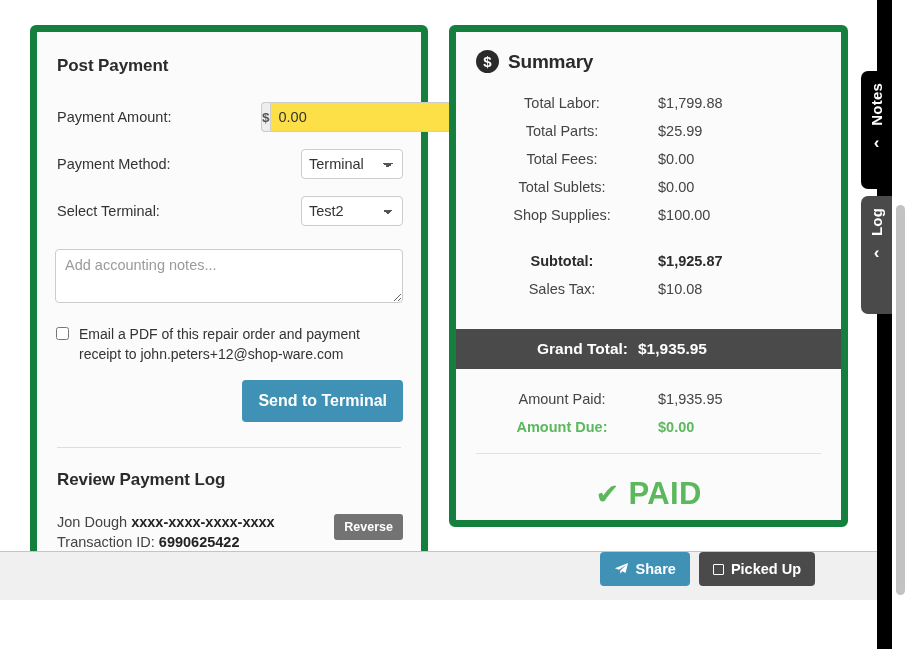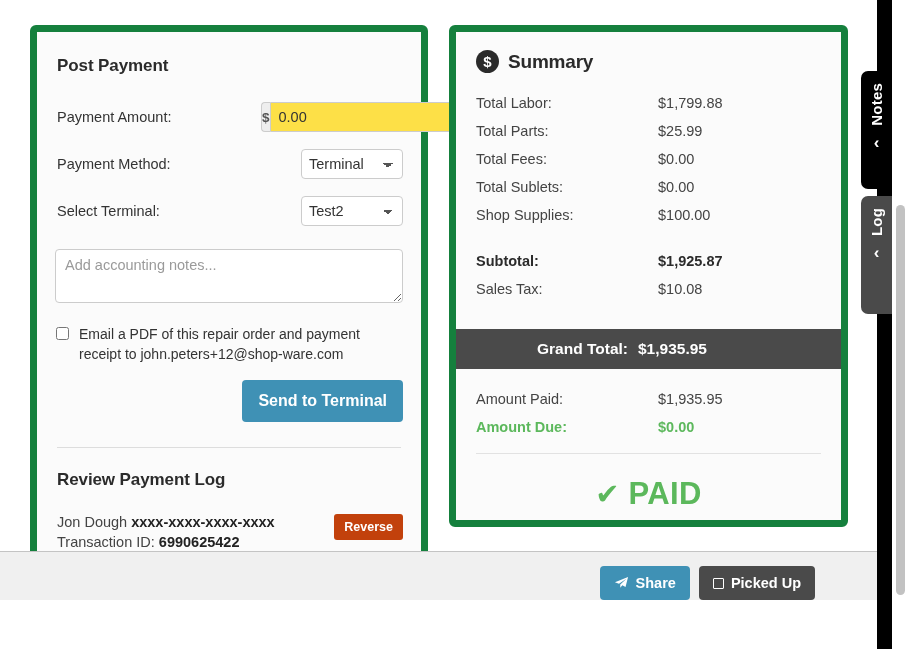--- a/index.html
+++ b/index.html
@@ -181,21 +181,21 @@
   }
   .log-line {
     font-size: 14.5px;
     color: #444444;
     line-height: 20px;
   }
   .log-line b { color: #222222; }
   .btn-reverse {
     position: absolute;
     right: 0; top: 2px;
-    background: #c2410c;
+    background: #737373;
     border: none;
     border-radius: 3px;
     color: #ffffff;
     font-size: 12.5px;
     font-weight: bold;
     padding: 6px 10px;
     cursor: pointer;
     font-family: "Liberation Sans", sans-serif;
   }
 
@@ -226,21 +226,21 @@
   }
 
   .sum-row {
     display: flex;
     margin-bottom: 12px;
     font-size: 14.5px;
   }
   .sum-label {
     width: 182px;
     flex: 0 0 182px;
-    text-align: left;
+    text-align: center;
     color: #444444;
     padding-right: 10px;
   }
   .sum-value { color: #444444; }
   .sum-row.bold .sum-label,
   .sum-row.bold .sum-value { font-weight: bold; color: #2b2b2b; }
   .sum-row.green .sum-label,
   .sum-row.green .sum-value { font-weight: bold; color: #5cb85c; }
 
   .grand-total-bar {
@@ -288,21 +288,21 @@
   }
 
   
   #footer {
     position: absolute;
     left: 0; bottom: 0;
     width: 877px; height: 49px;
     background: #f0f0f0;
     border-top: 1px solid #c4c4c4;
     display: flex;
-    align-items: flex-end;
+    align-items: flex-start;
     justify-content: flex-end;
     padding-right: 62px;
   }
   .btn-share {
     background: #3f91b5;
     border: none; border-radius: 4px;
     color: #ffffff;
     font-size: 14.5px; font-weight: bold;
     padding: 9px 14px;
     margin-right: 9px;

